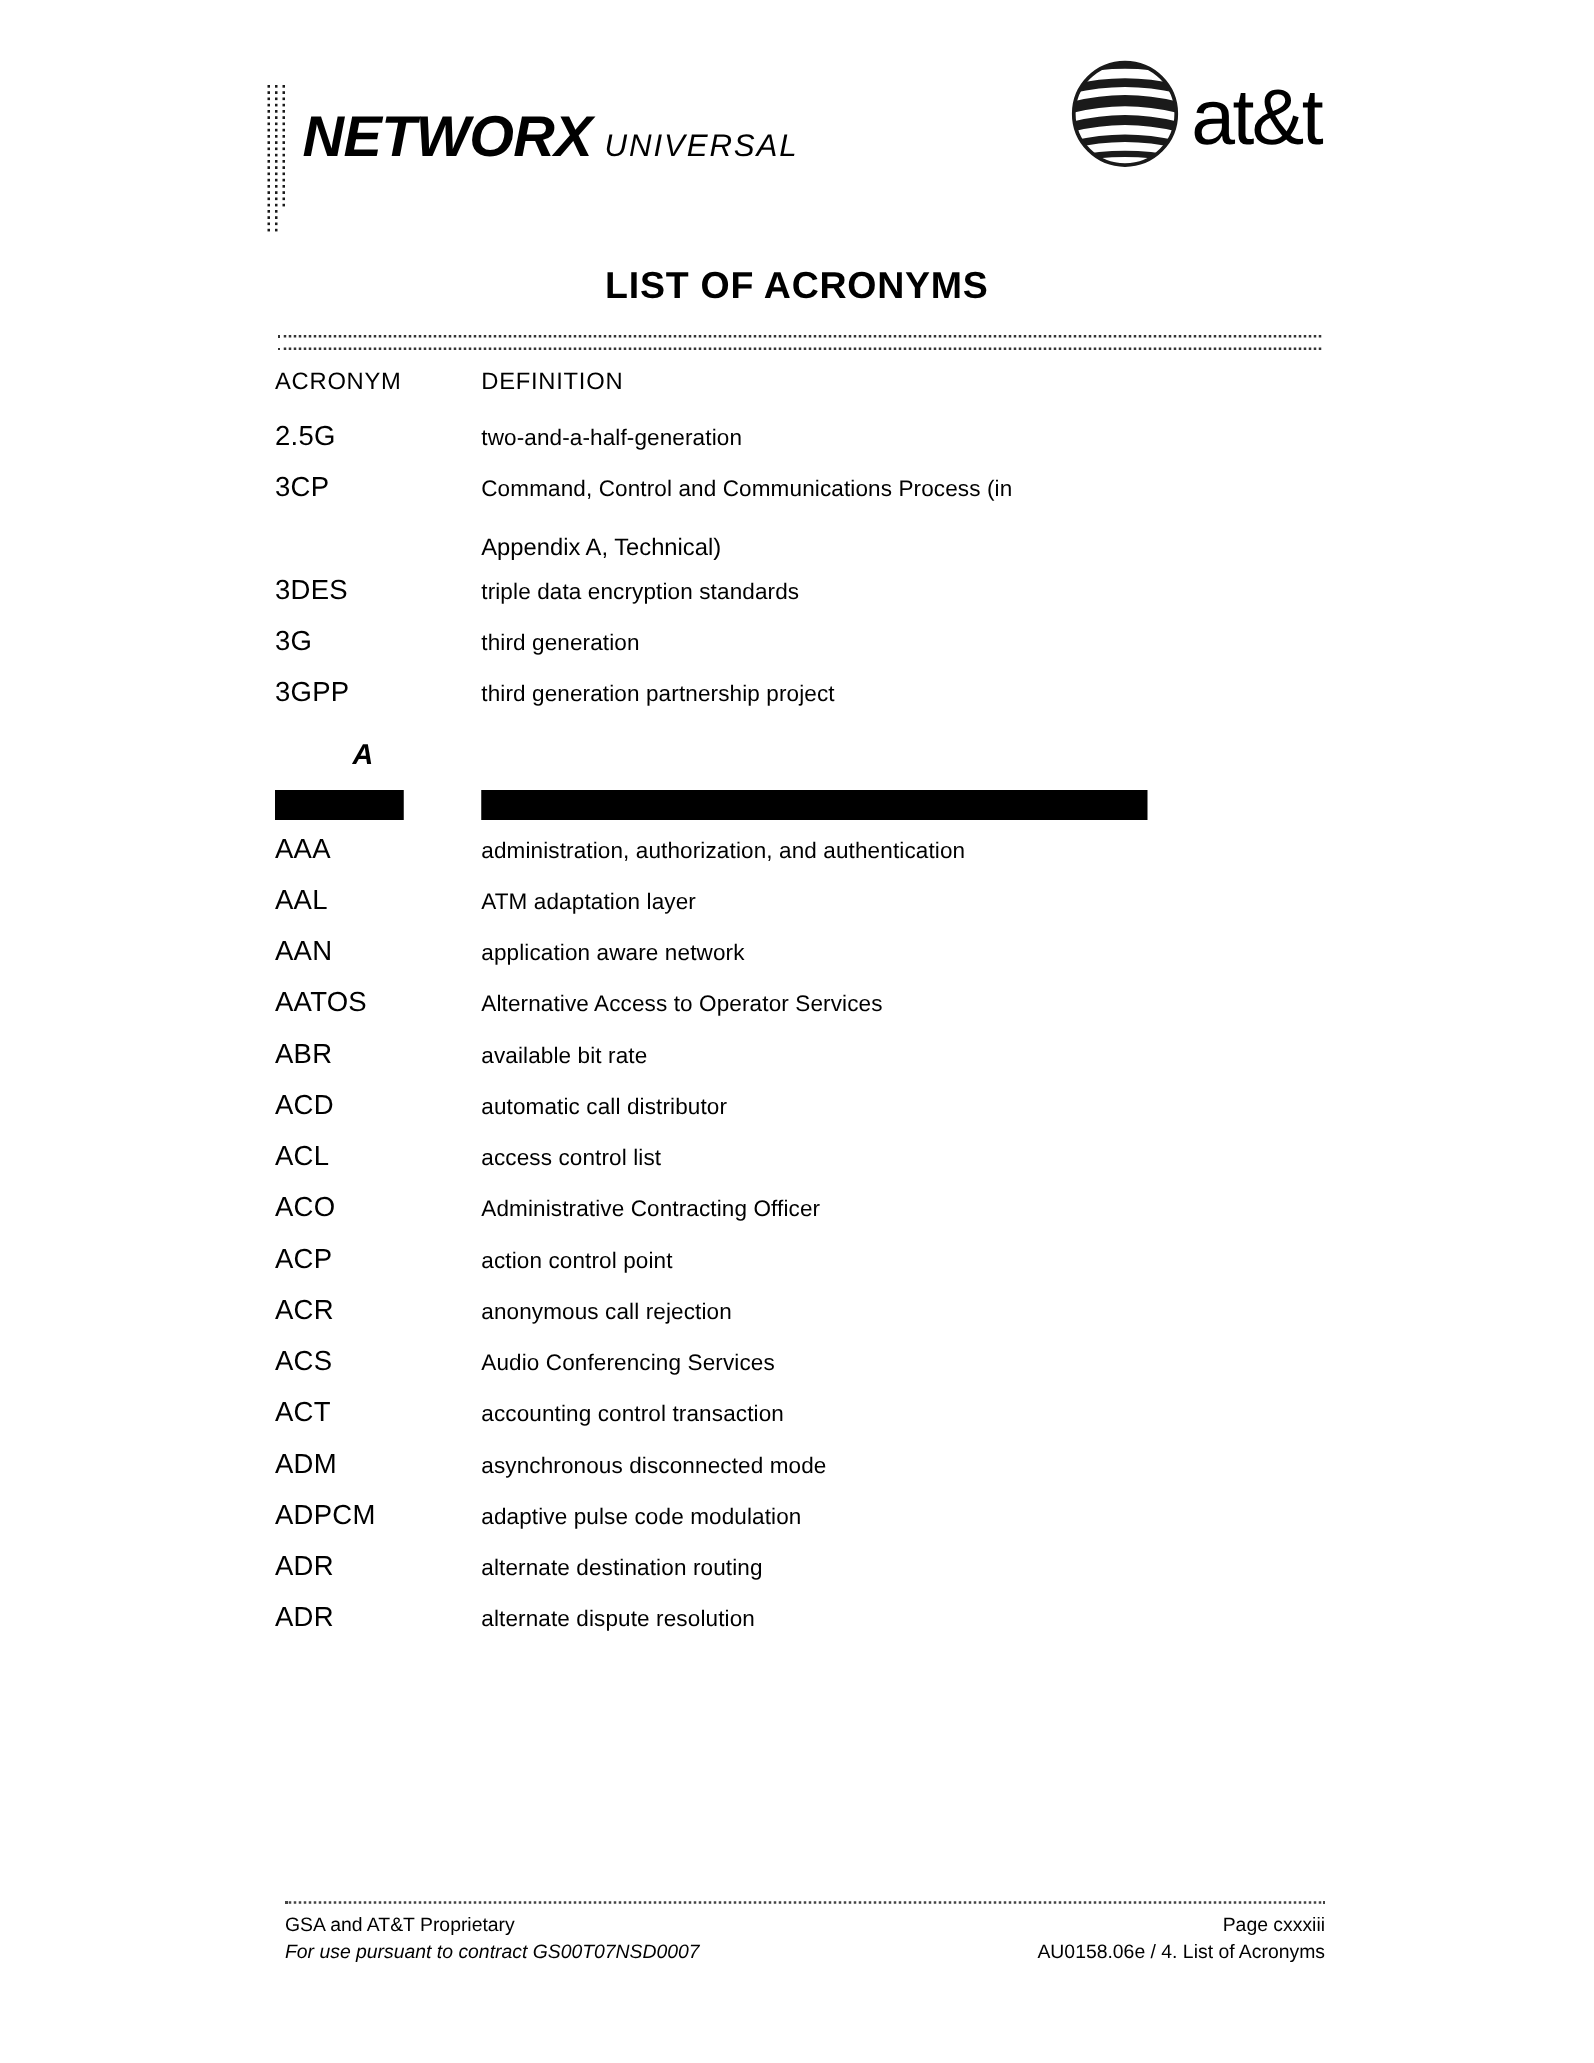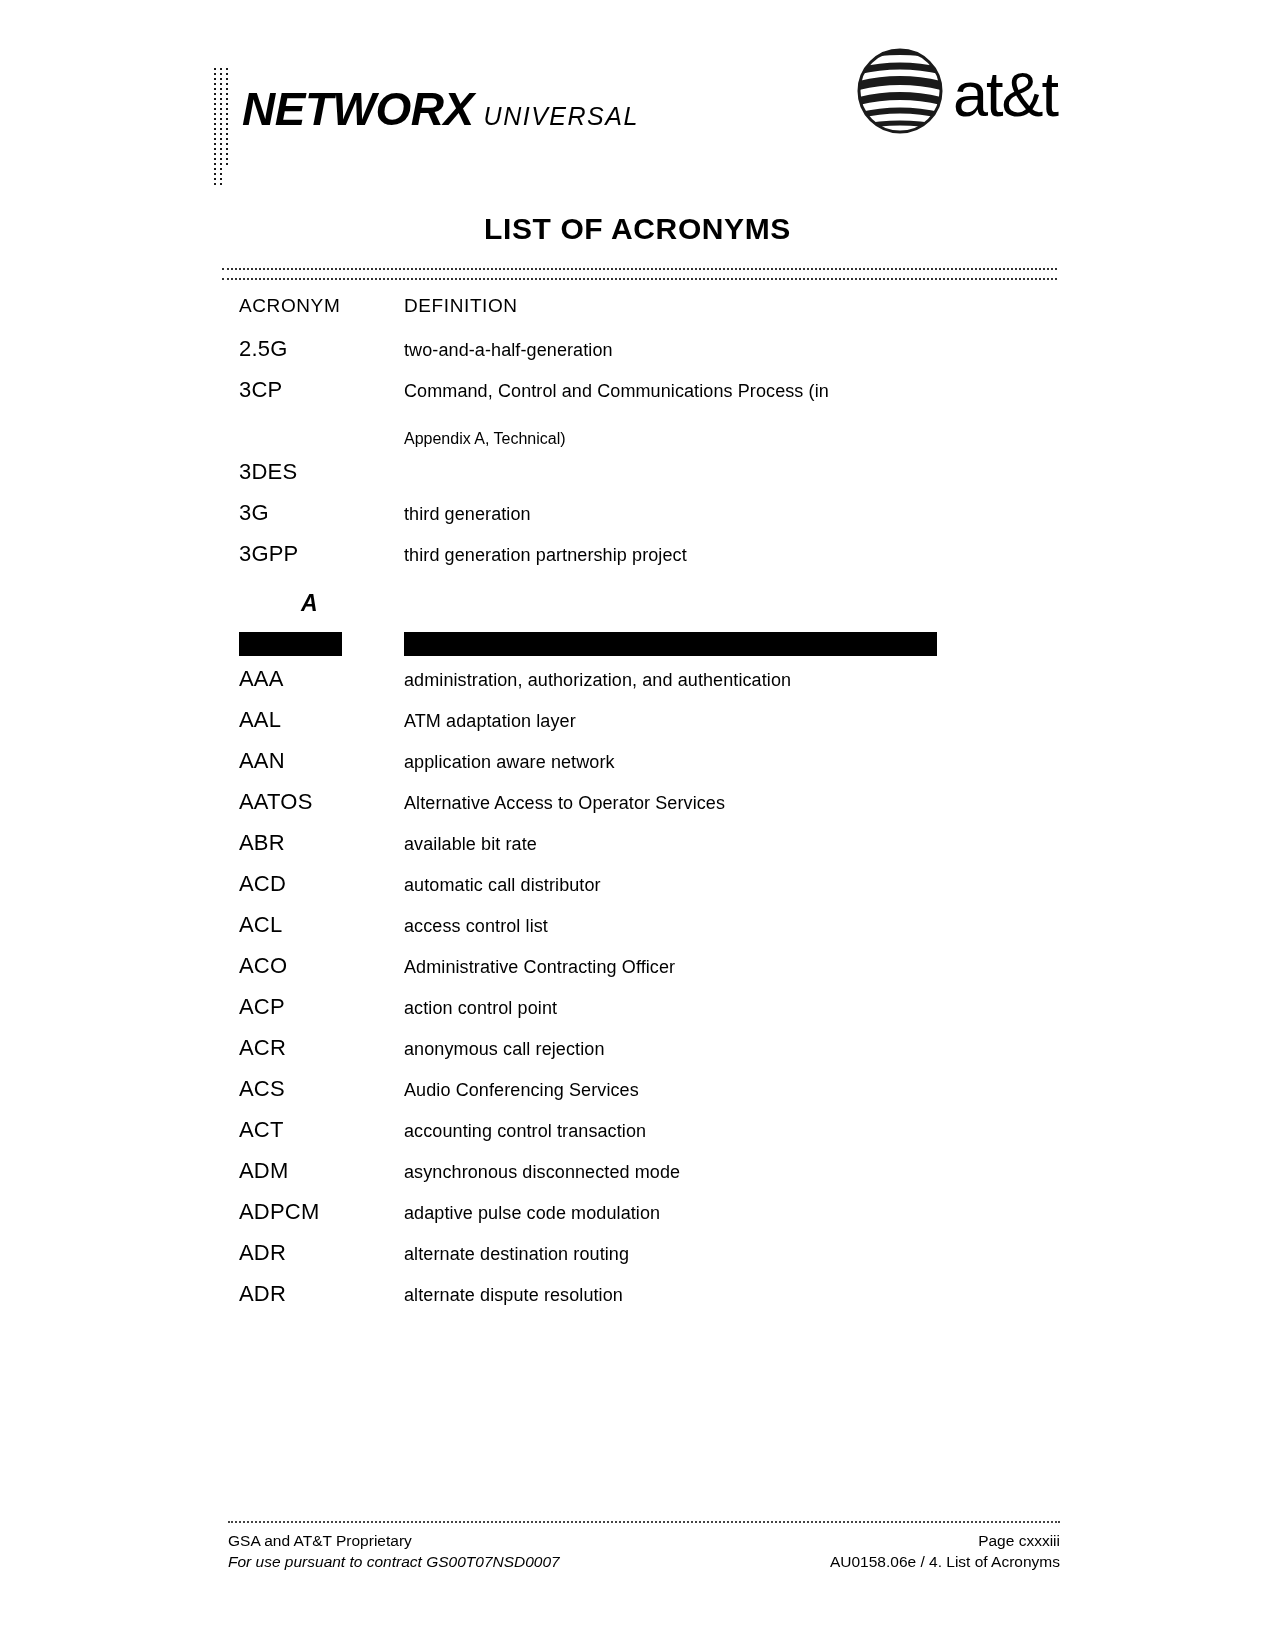--- a/index.html
+++ b/index.html
@@ -127,21 +127,21 @@
     left: 222px;
     right: 218px;
     height: 0;
     border-top: 2px dotted #333;
   }
   .rule-dotted.second { margin-top: 5px; }
 
   
   .table {
     position: absolute;
-    left: 239px;
+    left: 220px;
     top: 295px;
     right: 215px;
   }
   .row {
     display: flex;
     align-items: baseline;
     height: 41px;
   }
   .col-acr {
     width: 165px;
@@ -155,21 +155,21 @@
     letter-spacing: 0.1px;
   }
   .row.head .col-acr,
   .row.head .col-def {
     font-size: 19px;
     font-variant: small-caps;
     letter-spacing: 0.6px;
   }
 
   .cont-line {
-    font-size: 16px;
+    font-size: 19px;
     padding-left: 165px;
     height: 41px;
     line-height: 41px;
   }
 
   
   .section-letter {
     height: 42px;
     padding-left: 62px;
     font-style: italic;
@@ -277,20 +277,21 @@
     </div>
 
     <div class="row">
       <div class="col-acr">3CP</div>
       <div class="col-def">Command, Control and Communications Process  (in</div>
     </div>
     <div class="cont-line">Appendix A, Technical)</div>
 
     <div class="row">
       <div class="col-acr">3DES</div>
+      <div class="col-def">triple data encryption standards</div>
     </div>
 
     <div class="row">
       <div class="col-acr">3G</div>
       <div class="col-def">third generation</div>
     </div>
 
     <div class="row">
       <div class="col-acr">3GPP</div>
       <div class="col-def">third generation partnership project</div>

